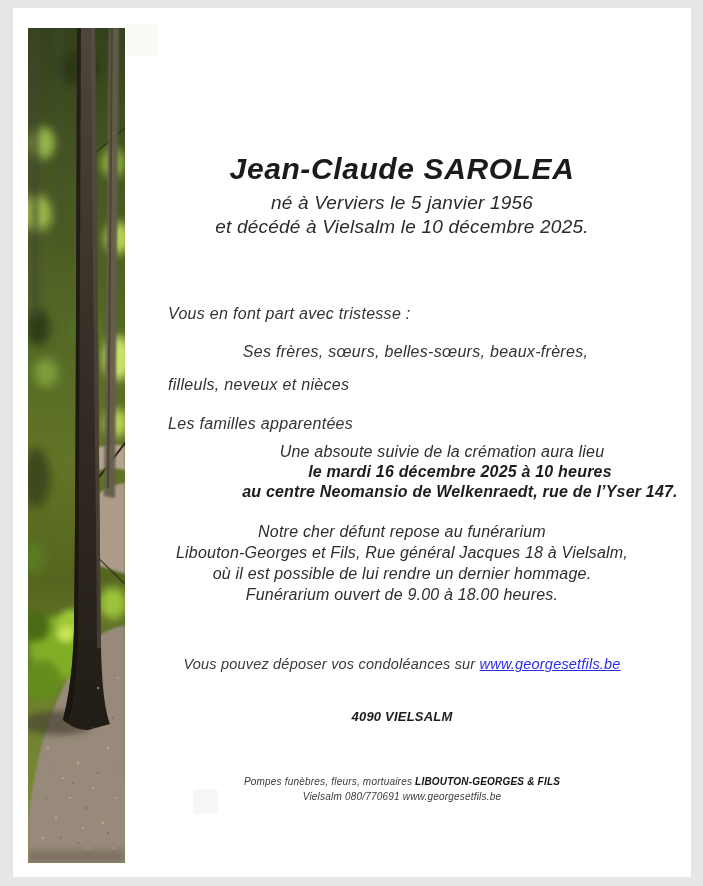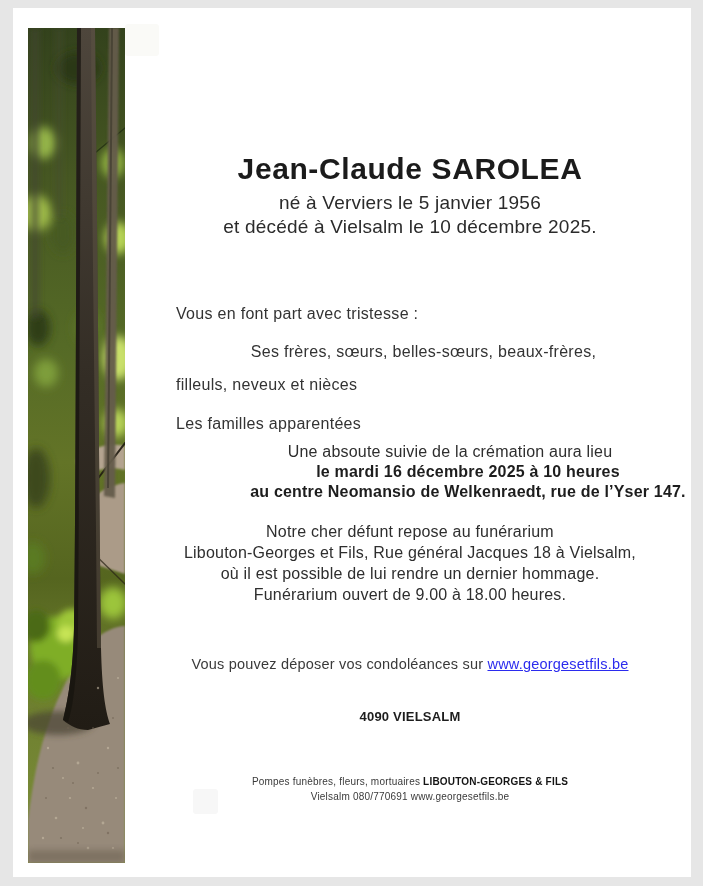--- a/index.html
+++ b/index.html
@@ -26,21 +26,21 @@
   }
   .artifact-bottom {
     position: absolute; left: 180px; top: 781px;
     width: 25px; height: 25px; background: #f7f7f7; border-radius: 3px;
   }
   .content {
     position: absolute; left: 112px; top: 0;
     width: 538px; height: 869px;
     color: #2e2e2e; text-align: center;
   }
-  .content > div { position: absolute; left: 16px; width: 100%; }
+  .content > div { position: absolute; left: 8px; width: 100%; font-style: italic; }
   .b-title    { top: 144px; font-size: 30px; font-weight: 700; letter-spacing: 0.6px; color: #1b1b1b; }
   .b-subtitle { top: 183px; font-size: 19px; line-height: 24px; color: #2b2b2b; letter-spacing: 0.2px; }
   .b-intro    { top: 285px; text-align: left; padding-left: 27px; box-sizing: border-box;
                 font-size: 16px; line-height: 25px; color: #333; letter-spacing: 0.3px; }
   .b-intro p  { margin: 8px; }
   .b-intro .gap-sm { margin-top: 13px; text-align: center; }
   .b-intro .gap-md { margin-top: 14px; }
   .b-ceremony { top: 434px; font-size: 16px; line-height: 20px; letter-spacing: 0.2px; margin-left: 40px; }
   .b-ceremony .bold { font-weight: 700; color: #1d1d1d; padding-left: 36px; }
   .b-funerarium { top: 513px; font-size: 16px; line-height: 21px; letter-spacing: 0.2px; }

